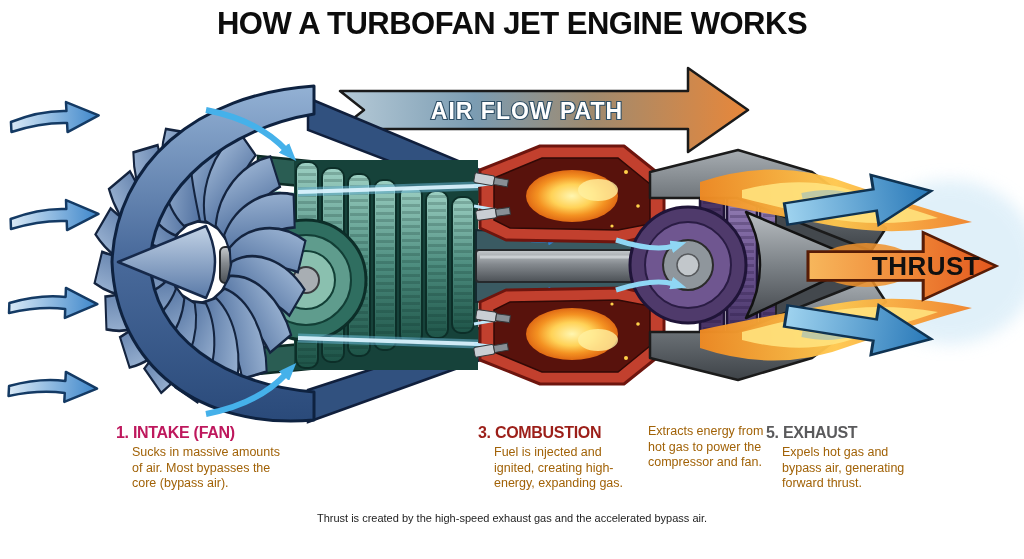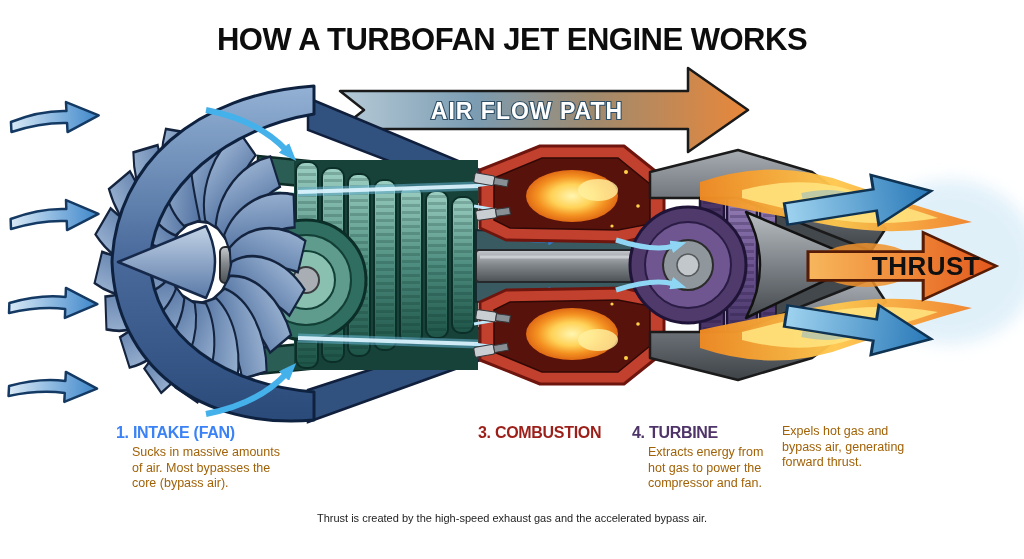--- a/index.html
+++ b/index.html
@@ -2,29 +2,29 @@
 <html><head>
 <meta charset="utf-8">
 <style>
   html,body{margin:0;padding:0;}
   body{
     width:1024px;height:559px;position:relative;overflow:hidden;
     background:#ffffff;
     font-family:"Liberation Sans","DejaVu Sans",sans-serif;
   }
   .page-title{
-    position:absolute;top:22px;left:0;width:100%;
+    position:absolute;top:6px;left:0;width:100%;
     text-align:center;margin:0;
     font-size:31px;font-weight:bold;letter-spacing:-0.5px;color:#0d0d0d;
   }
   #diagram{position:absolute;left:0;top:0;}
   .legend-item{position:absolute;top:424px;}
   .lg-head{font-size:16px;font-weight:bold;letter-spacing:-0.3px;margin-bottom:3px;white-space:nowrap;}
   .lg-desc{font-size:12.5px;line-height:1.25;color:#a16207;padding-left:16px;}
-  .lg1 .lg-head{color:#3b82f6}
+  .lg1 .lg-head{color:#be185d}
   .lg2 .lg-head{color:#17584e}
   .lg3 .lg-head{color:#9c1f19}
   .lg4 .lg-head{color:#4e3468}
   .lg5 .lg-head{color:#5a5a5c}
   #li1{left:116px;width:175px}
   #li2{left:310px;width:186px}
   #li3{left:478px;width:158px}
   #li4{left:632px;width:146px}
   #li5{left:766px;width:158px}
   .footer-note{
@@ -291,24 +291,25 @@
     <span>1.</span> <span>INTAKE (FAN)</span>
   </div>
   <div class="lg-desc">Sucks in massive amounts of air. Most bypasses the core (bypass air).</div>
 </div>
 <div class="legend-item lg2" id="li2">
 </div>
 <div class="legend-item lg3" id="li3">
   <div class="lg-head">
     <span>3.</span> <span>COMBUSTION</span>
   </div>
+  <div class="lg-desc">Fuel is injected and ignited, creating high-energy, expanding gas.</div>
 </div>
 <div class="legend-item lg4" id="li4">
+  <div class="lg-desc">Extracts energy from hot gas to power the compressor and fan.</div>
+</div>
+<div class="legend-item lg5" id="li5">
   <div class="lg-head">
-    <span>4.</span> <span>TURBINE</span>
+    <span>5.</span> <span>EXHAUST</span>
   </div>
-  <div class="lg-desc">Extracts energy from hot gas to power the compressor and fan.</div>
-</div>
-<div class="legend-item lg5" id="li5">
   <div class="lg-desc">Expels hot gas and bypass air, generating forward thrust.</div>
 </div>
 
 <div class="footer-note">Thrust is created by the high-speed exhaust gas and the accelerated bypass air.</div>
 
 </body></html>

